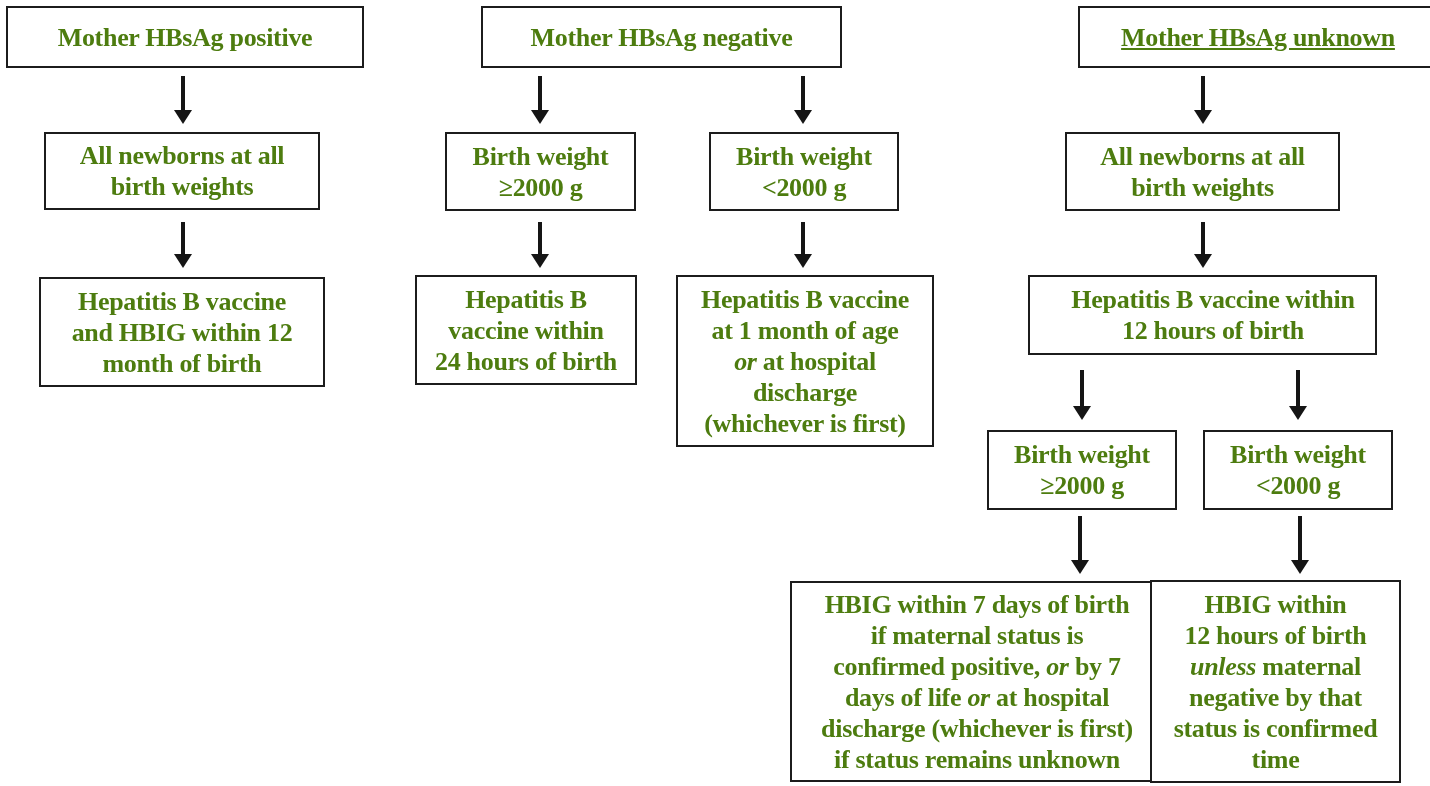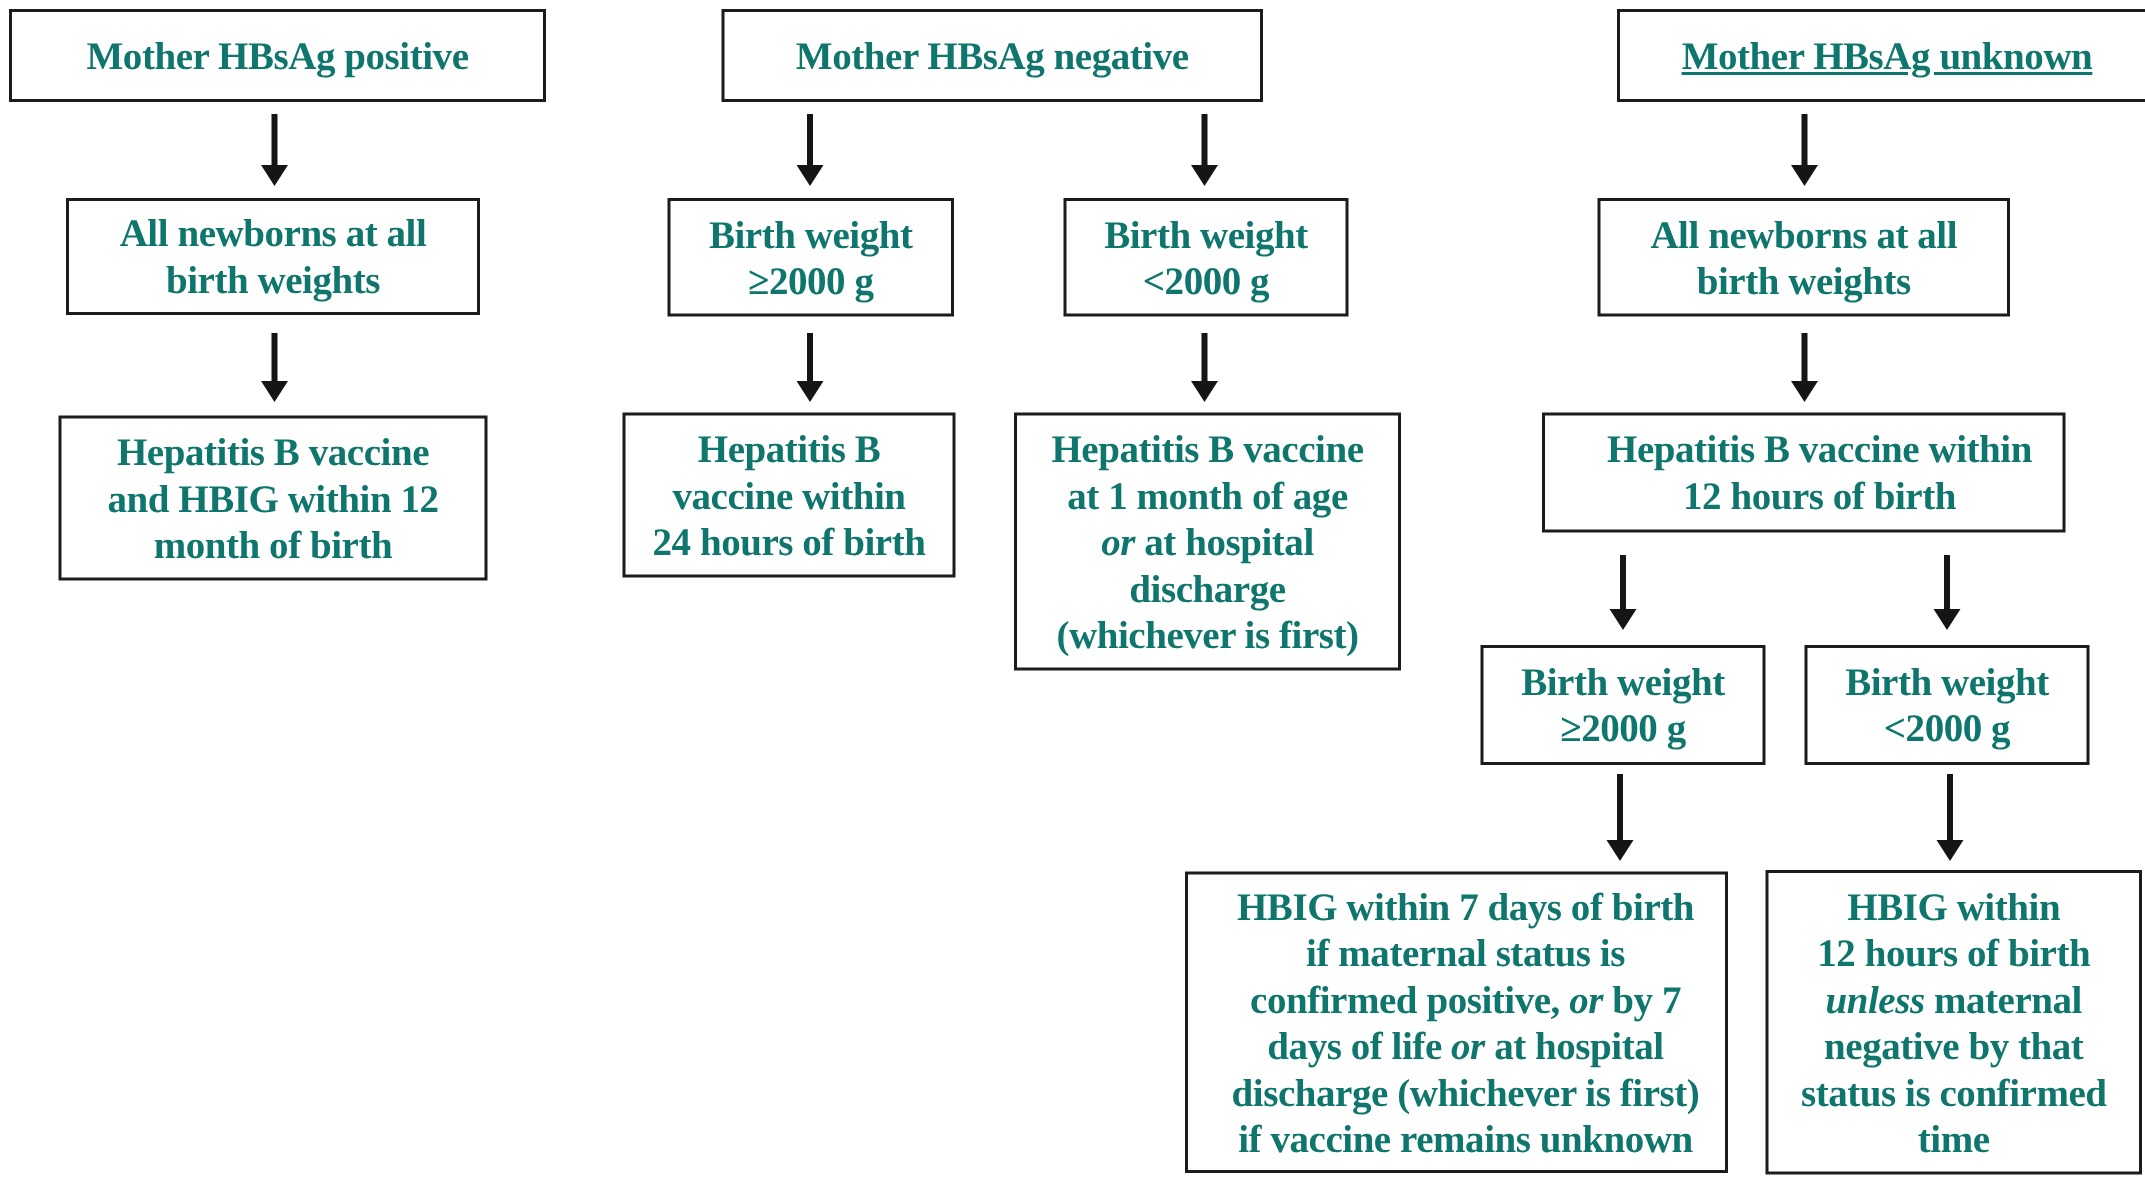--- a/index.html
+++ b/index.html
@@ -1,21 +1,21 @@
 <!DOCTYPE html>
 <html><head>
 <meta charset="utf-8">
 <style>
   html,body{margin:0;padding:0;background:#ffffff;}
   #figure{
     position:relative;
     width:1218px;height:786px;
     background:#ffffff;
     font-family:"Liberation Serif","DejaVu Serif",serif;
-    color:#0f766e;
+    color:#4d7c0f;
   }
   .box{
     position:absolute;
     box-sizing:border-box;
     border:2px solid #1c1c1c;
     background:#ffffff;
     display:flex;
     flex-direction:column;
     justify-content:center;
     align-items:center;
@@ -129,24 +129,24 @@
 
   <div class="arrow" style="left:1071px;top:516px;height:58px;"></div>
   <div class="arrow" style="left:1291px;top:516px;height:58px;"></div>
 
   <div class="box" style="left:790px;top:581px;width:362px;height:201px;padding-left:12px;">
     <div class="line"><span>HBIG within 7 days of birth</span></div>
     <div class="line"><span>if maternal status is</span></div>
     <div class="line"><span>confirmed positive, </span><span class="it">or</span><span> by 7</span></div>
     <div class="line"><span>days of life </span><span class="it">or</span><span> at hospital</span></div>
     <div class="line"><span>discharge (whichever is first)</span></div>
-    <div class="line"><span>if vaccine remains unknown</span></div>
+    <div class="line"><span>if status remains unknown</span></div>
   </div>
 
-  <div class="box" style="left:1177px;top:580px;width:251px;height:203px;">
+  <div class="box" style="left:1150px;top:580px;width:251px;height:203px;">
     <div class="line"><span>HBIG within</span></div>
     <div class="line"><span>12 hours of birth</span></div>
     <div class="line"><span class="it">unless</span><span> maternal</span></div>
     <div class="line"><span>negative by that</span></div>
     <div class="line"><span>status is confirmed</span></div>
     <div class="line"><span>time</span></div>
   </div>
 
 </div>
 

